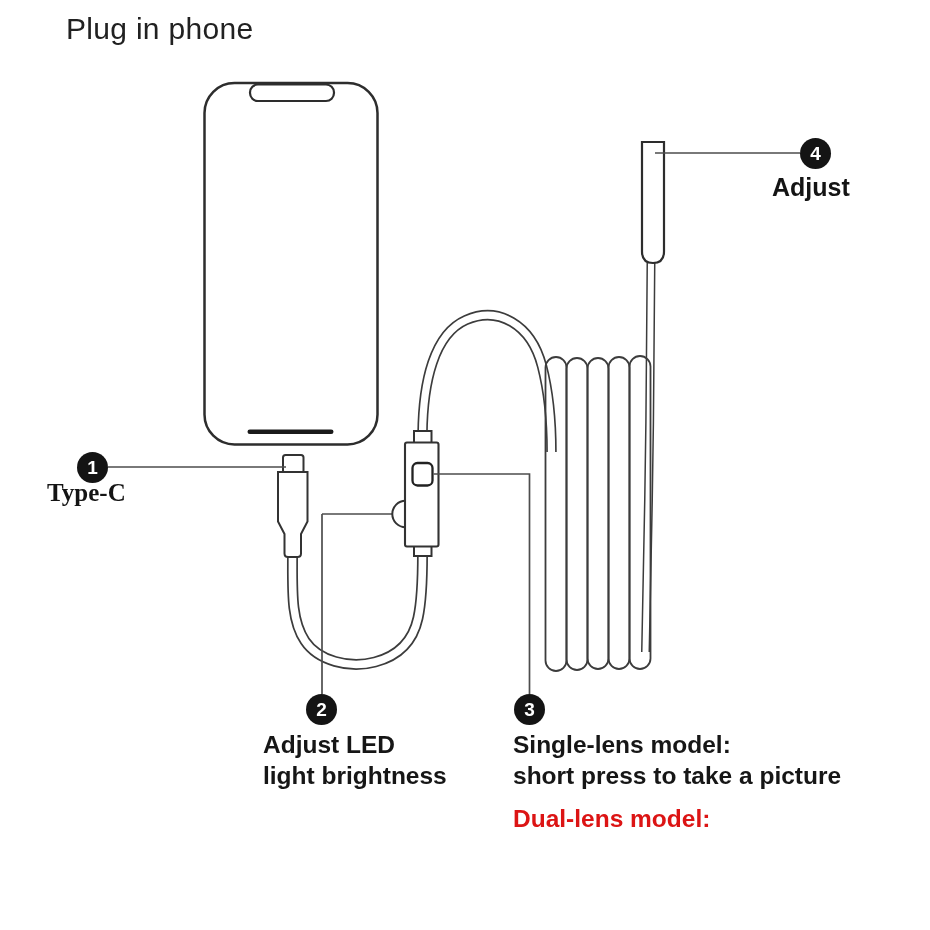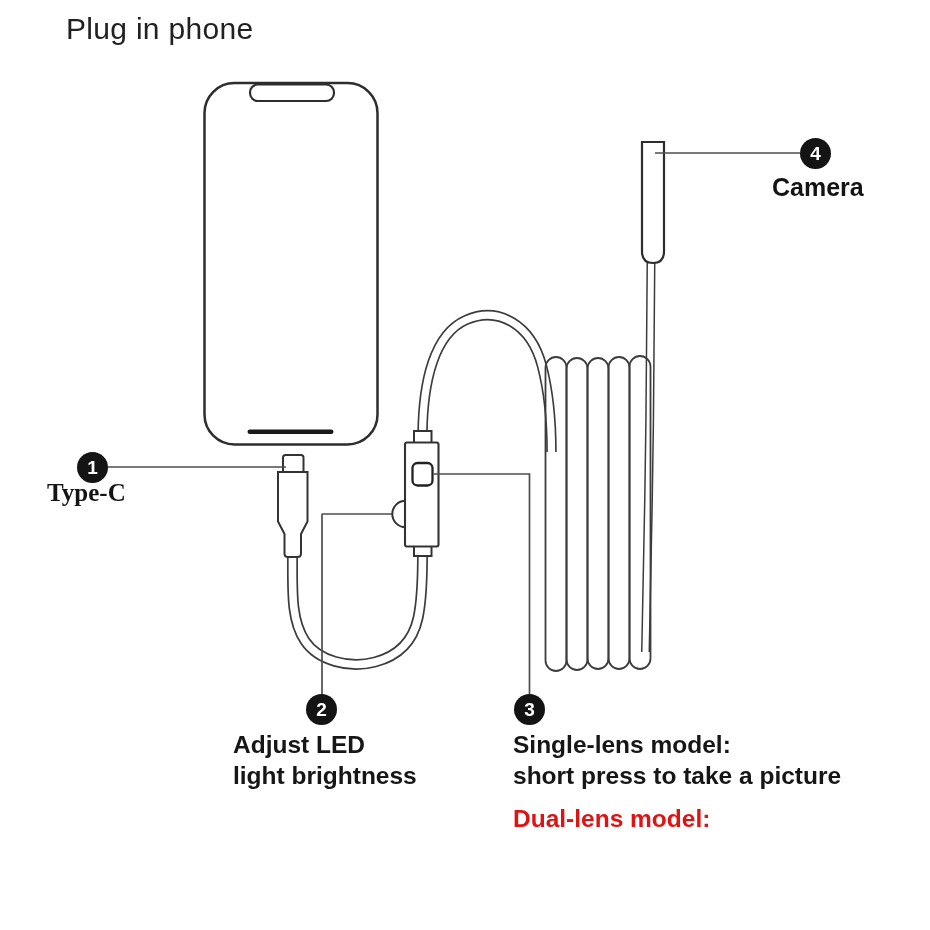--- a/index.html
+++ b/index.html
@@ -7,21 +7,21 @@
     position:relative; width:930px; height:828px; background:#ffffff;
     font-family:"Liberation Sans","DejaVu Sans",sans-serif; overflow:hidden;border-radius:22px;
   }
   #linework { position:absolute; left:0; top:0; }
   .txt { position:absolute; color:#1c1c1c; white-space:pre-line; }
   .title { left:66px; top:10px; font-size:30px; line-height:38px; font-weight:400; letter-spacing:.3px; color:#212121; }
   .lbl { font-weight:bold; font-size:25px; line-height:30px; color:#141414; }
   .lbl-typec { left:47px; top:478px;font-family:Liberation Serif, serif; }
   .lbl-camera { left:772px; top:172px; }
   .caption { font-weight:bold; font-size:24.5px; line-height:31px; color:#161616; }
-  .cap-2 { left:233px; top:729px; }
+  .cap-2 { left:263px; top:729px; }
   .cap-3 { left:513px; top:729px; }
   .cap-3-red { left:513px; top:803px; color:var(--red,#dc1414); }
   .badge {
     position:absolute; width:31px; height:31px; border-radius:50%;
     background:#141414; color:#ffffff; font-weight:bold; font-size:19px;
     display:flex; align-items:center; justify-content:center; line-height:1;
   }
   .badge-1 { left:77px;  top:452px; }
   .badge-2 { left:306px; top:694px; }
   .badge-3 { left:514px; top:694px; }
@@ -95,15 +95,15 @@
 light brightness</div>
 
   <div class="badge badge-3">3</div>
   <div class="txt caption cap-3-red">Dual-lens model:
 short press to take a picture;
 long press to switch lenses</div>
   <div class="txt caption cap-3">Single-lens model:
 short press to take a picture</div>
 
   <div class="badge badge-4">4</div>
-  <div class="txt lbl lbl-camera">Camera</div>
+  <div class="txt lbl lbl-camera">Adjust</div>
 
 </div>
 
 </body></html>

